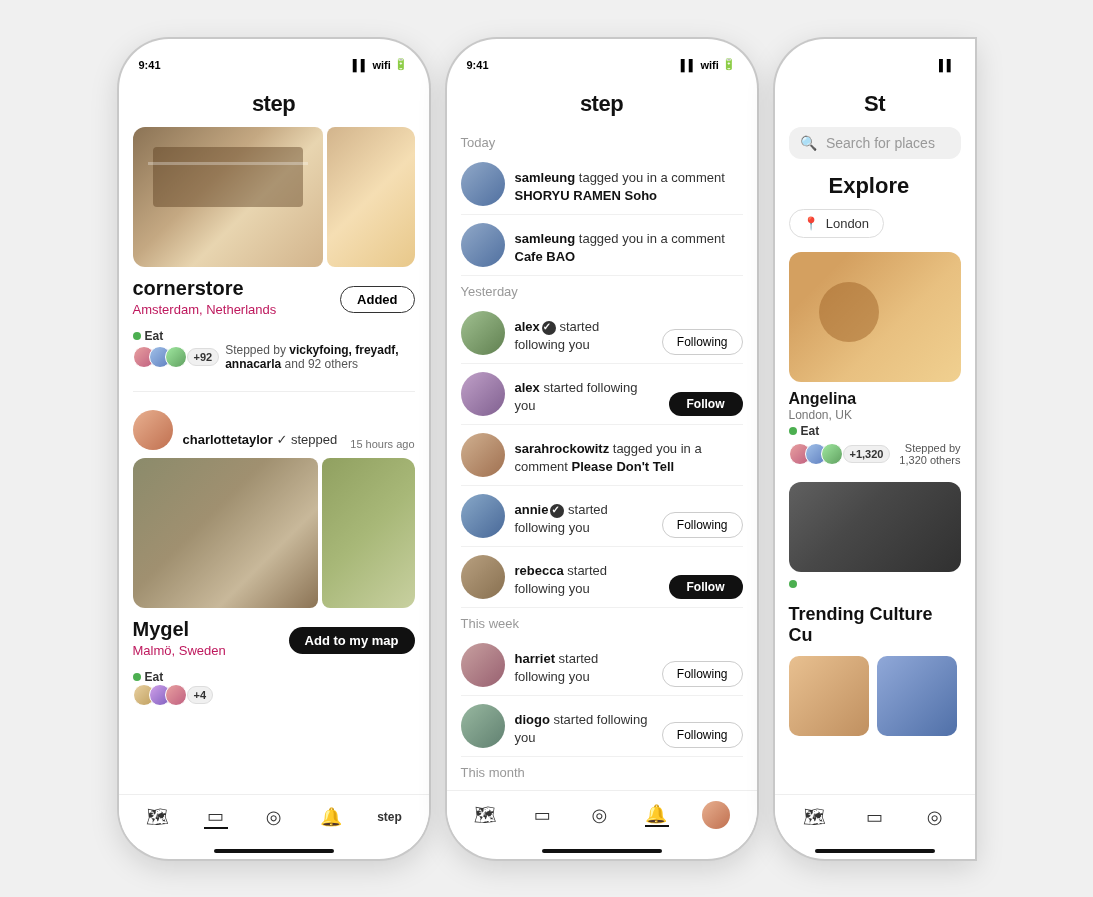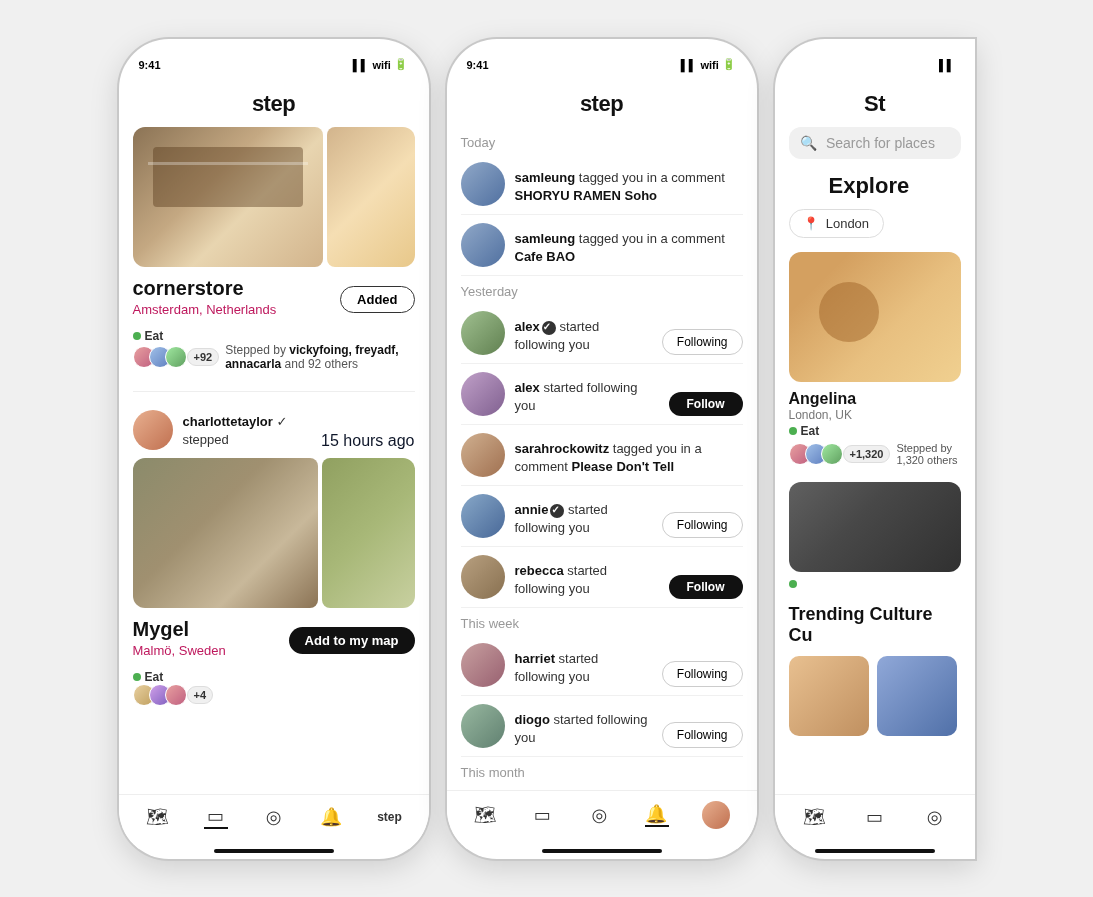--- a/index.html
+++ b/index.html
@@ -259,22 +259,22 @@
       overflow: hidden;
     }
     .av-bg1 { background: linear-gradient(135deg, #E8B090, #C07050); }
     .activity-text {
       flex: 1;
       font-size: 13px;
       color: #333;
       line-height: 1.4;
     }
     .activity-time {
-      font-size: 16px;
-      color: #0f172a;
+      font-size: 11px;
+      color: #737373;
     }
 
     
     .notifications-scroll {
       flex: 1;
       overflow-y: auto;
       padding: 0 14px;
     }
     .section-header {
       font-size: 13px;
@@ -751,21 +751,21 @@
           <span class="dot-green"></span>
           <span>Eat</span>
         </div>
         <div class="stepped-by" style="margin-top:4px;">
           <div class="avatar-stack">
             <div class="avatar-sm avatar-sm-bg1"></div>
             <div class="avatar-sm avatar-sm-bg2"></div>
             <div class="avatar-sm avatar-sm-bg3"></div>
           </div>
           <span class="count-badge">+1,320</span>
-          <span style="font-size:11px;">Stepped by 1,320 others</span>
+          <span style="font-size:11px;text-align:right;">Stepped by 1,320 others</span>
         </div>
       </div>
 
       <div class="place-card-explore">
         <div class="place-img-explore" style="height:90px;">
           <div class="bg-explore2" style="width:100%;height:100%;"></div>
         </div>
         <div class="badge-eat" style="margin-top:4px;">
           <span class="dot-green"></span>
         </div>

